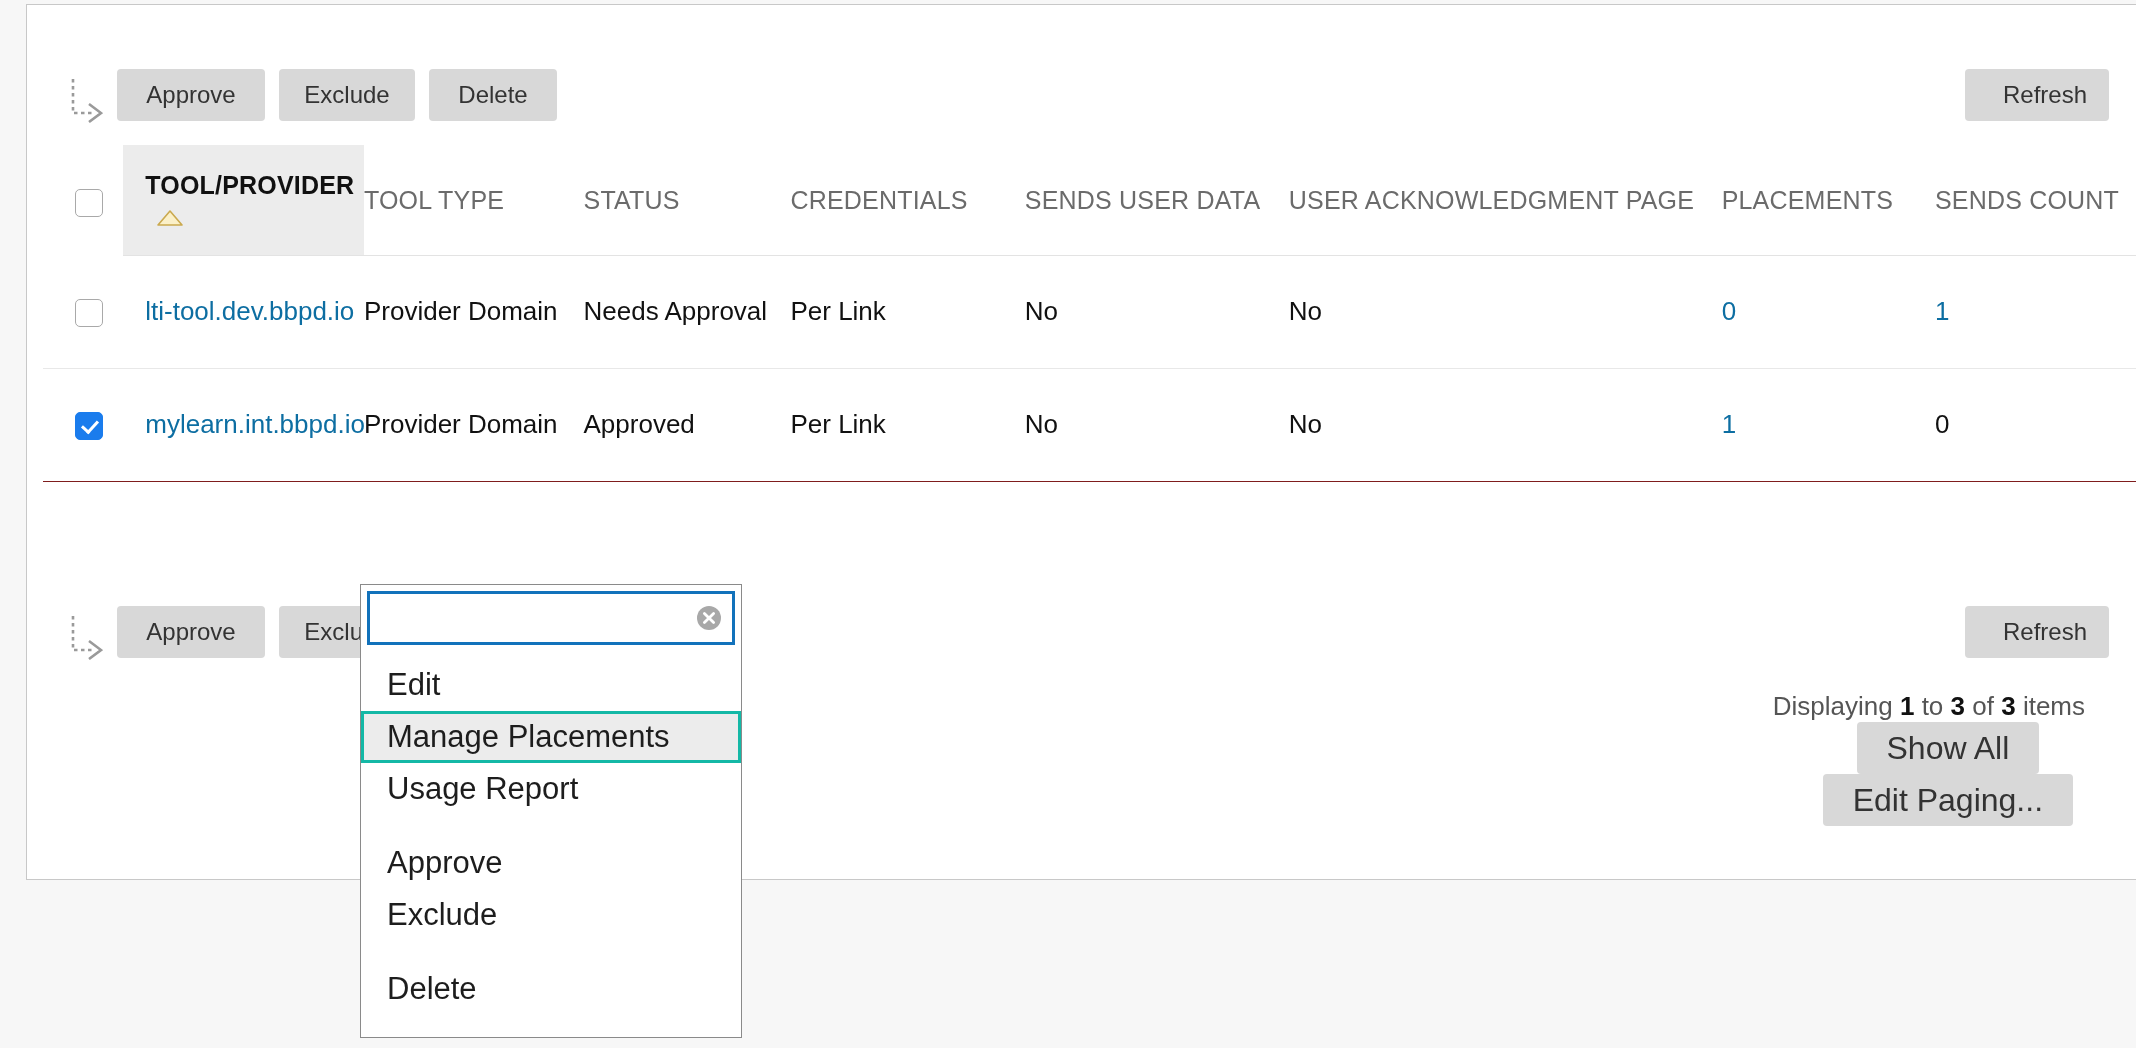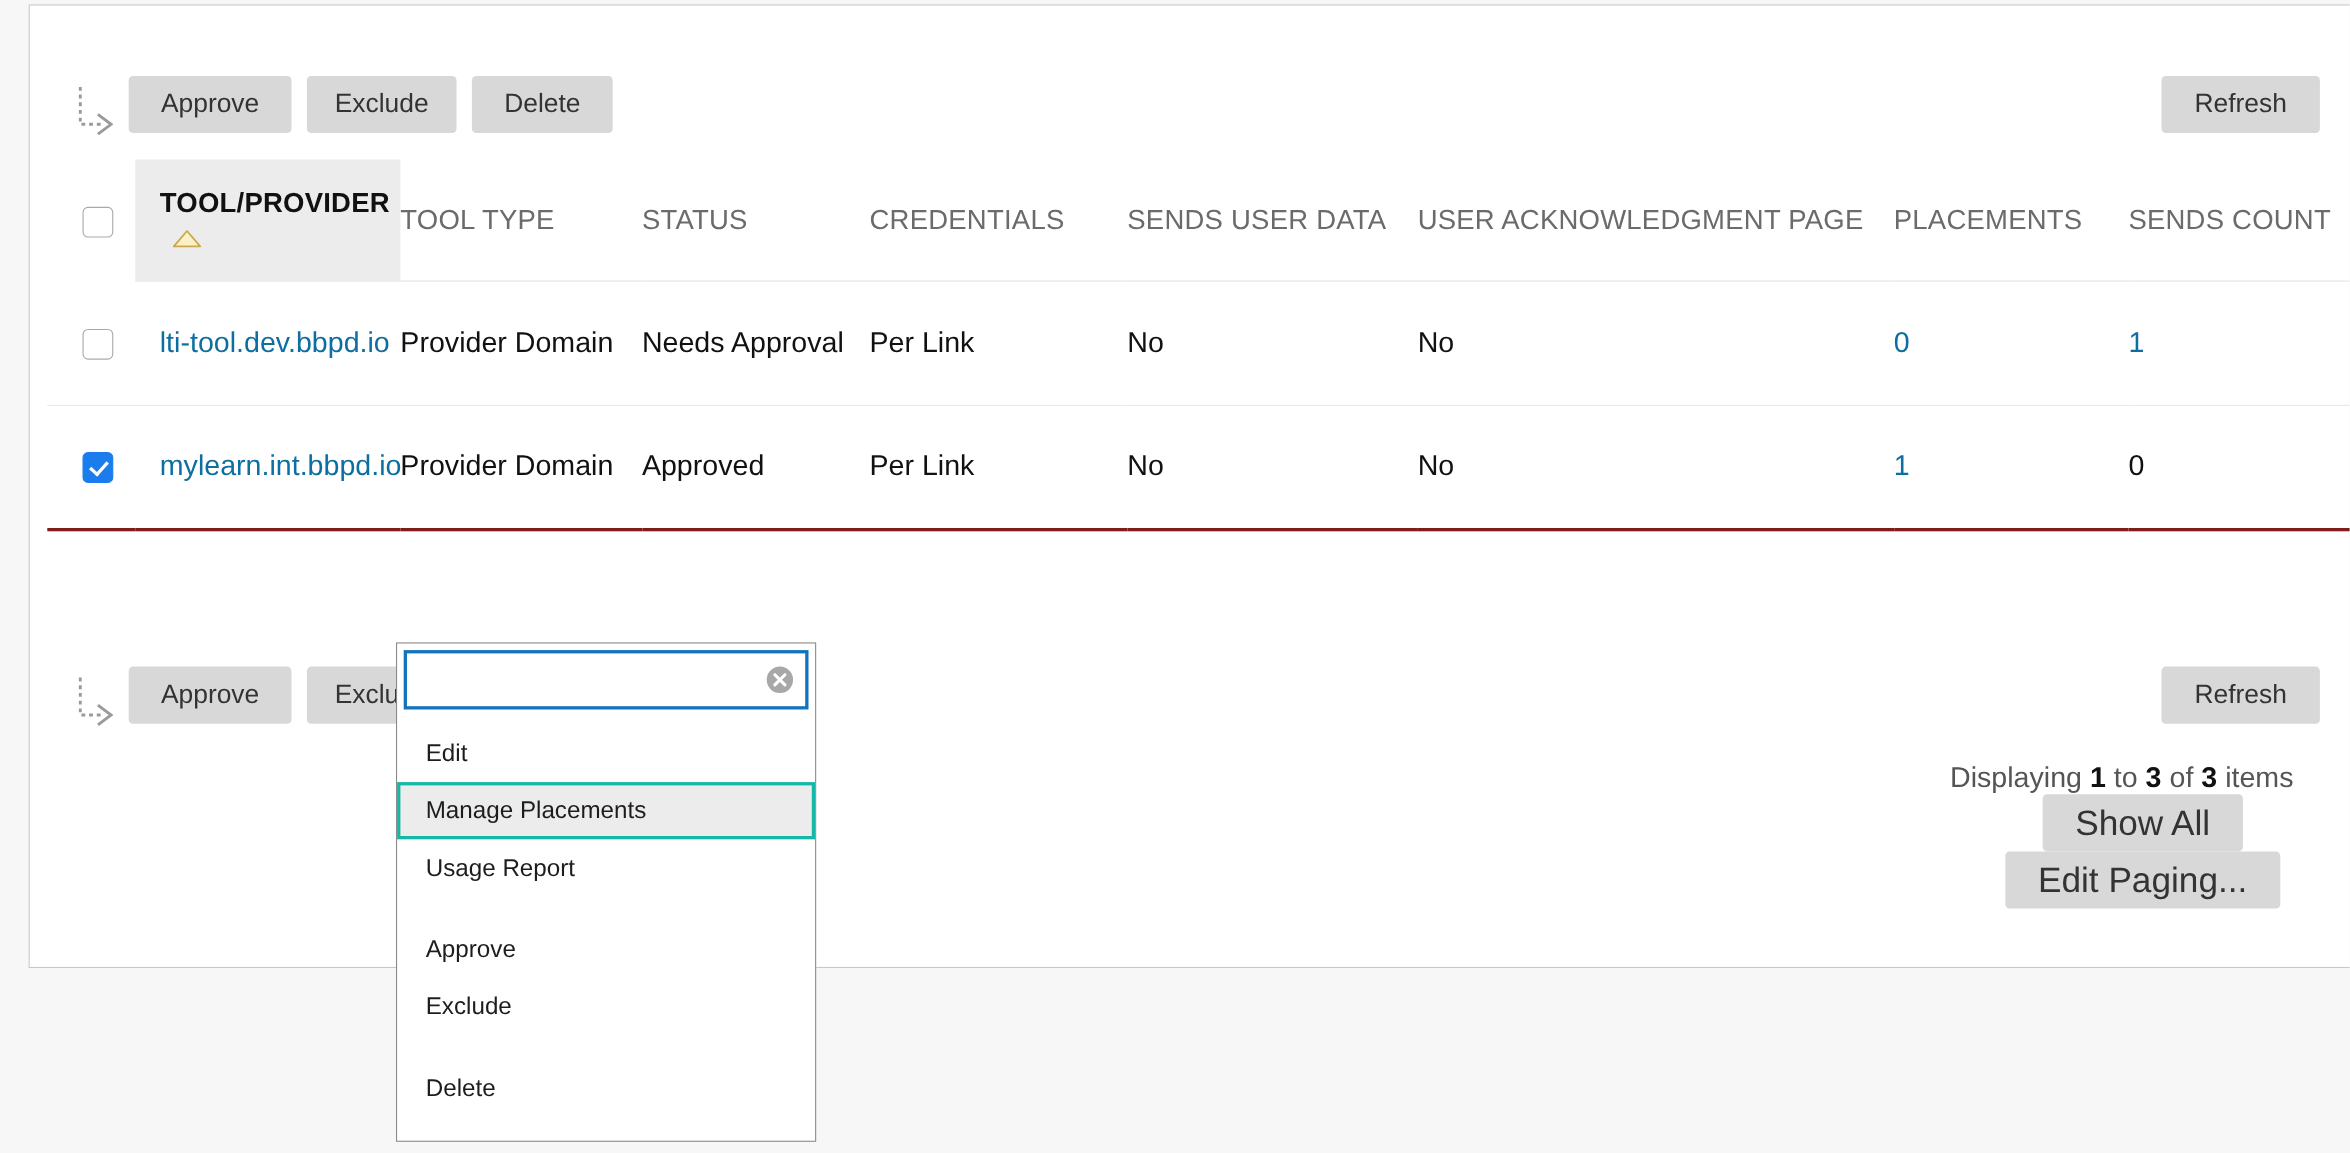--- a/index.html
+++ b/index.html
@@ -66,21 +66,21 @@
     text-align: center;
     padding: 0 22px;
     cursor: pointer;
     white-space: nowrap;
     box-sizing: border-box;
   }
 
   .btn-approve { left: 90px; top: 0; min-width: 148px; }
   .btn-exclude { left: 252px; top: 0; min-width: 136px; }
   .btn-delete  { left: 402px; top: 0; min-width: 128px; }
-  .btn-refresh { right: 38px; top: 0; min-width: 144px; }
+  .btn-refresh { right: 38px; top: 0; min-width: 144px; text-align: right; }
 
   
   .tbl {
     position: absolute;
     left: 16px;
     top: 140px;
     width: 100%;
     border-collapse: collapse;
     table-layout: fixed;
   }
@@ -129,21 +129,21 @@
 
   .data-row { height: 113px; }
   .data-row td {
     font-size: 26px;
     color: #111111;
     line-height: 1.28;
     border-bottom: 1px solid #e8e8e8;
     vertical-align: middle;
   }
   .data-row td.cell-check { border-bottom: 1px solid #e8e8e8; }
-  .data-row:last-child td { border-bottom: 3px solid #7f1d1d; }
+  .data-row:last-child td { border-bottom: 1px solid #7f1d1d; }
 
   .lnk {
     color: #0d6ea2;
     text-decoration: none;
     cursor: pointer;
     font-size: 26px;
   }
 
   .cell-pad { padding-left: 22px !important; }
 
@@ -253,21 +253,21 @@
     position: absolute;
     right: 10px;
     top: 50%;
     transform: translateY(-50%);
     width: 26px;
     height: 26px;
     cursor: pointer;
   }
 
   .ctx-item {
-    font-size: 22px;
+    font-size: 31px;
     color: #1d1d1d;
     height: 52px;
     line-height: 52px;
     padding-left: 26px;
     cursor: pointer;
     white-space: nowrap;
     box-sizing: border-box;
   }
   .ctx-item.highlighted {
     background: #ececec;

